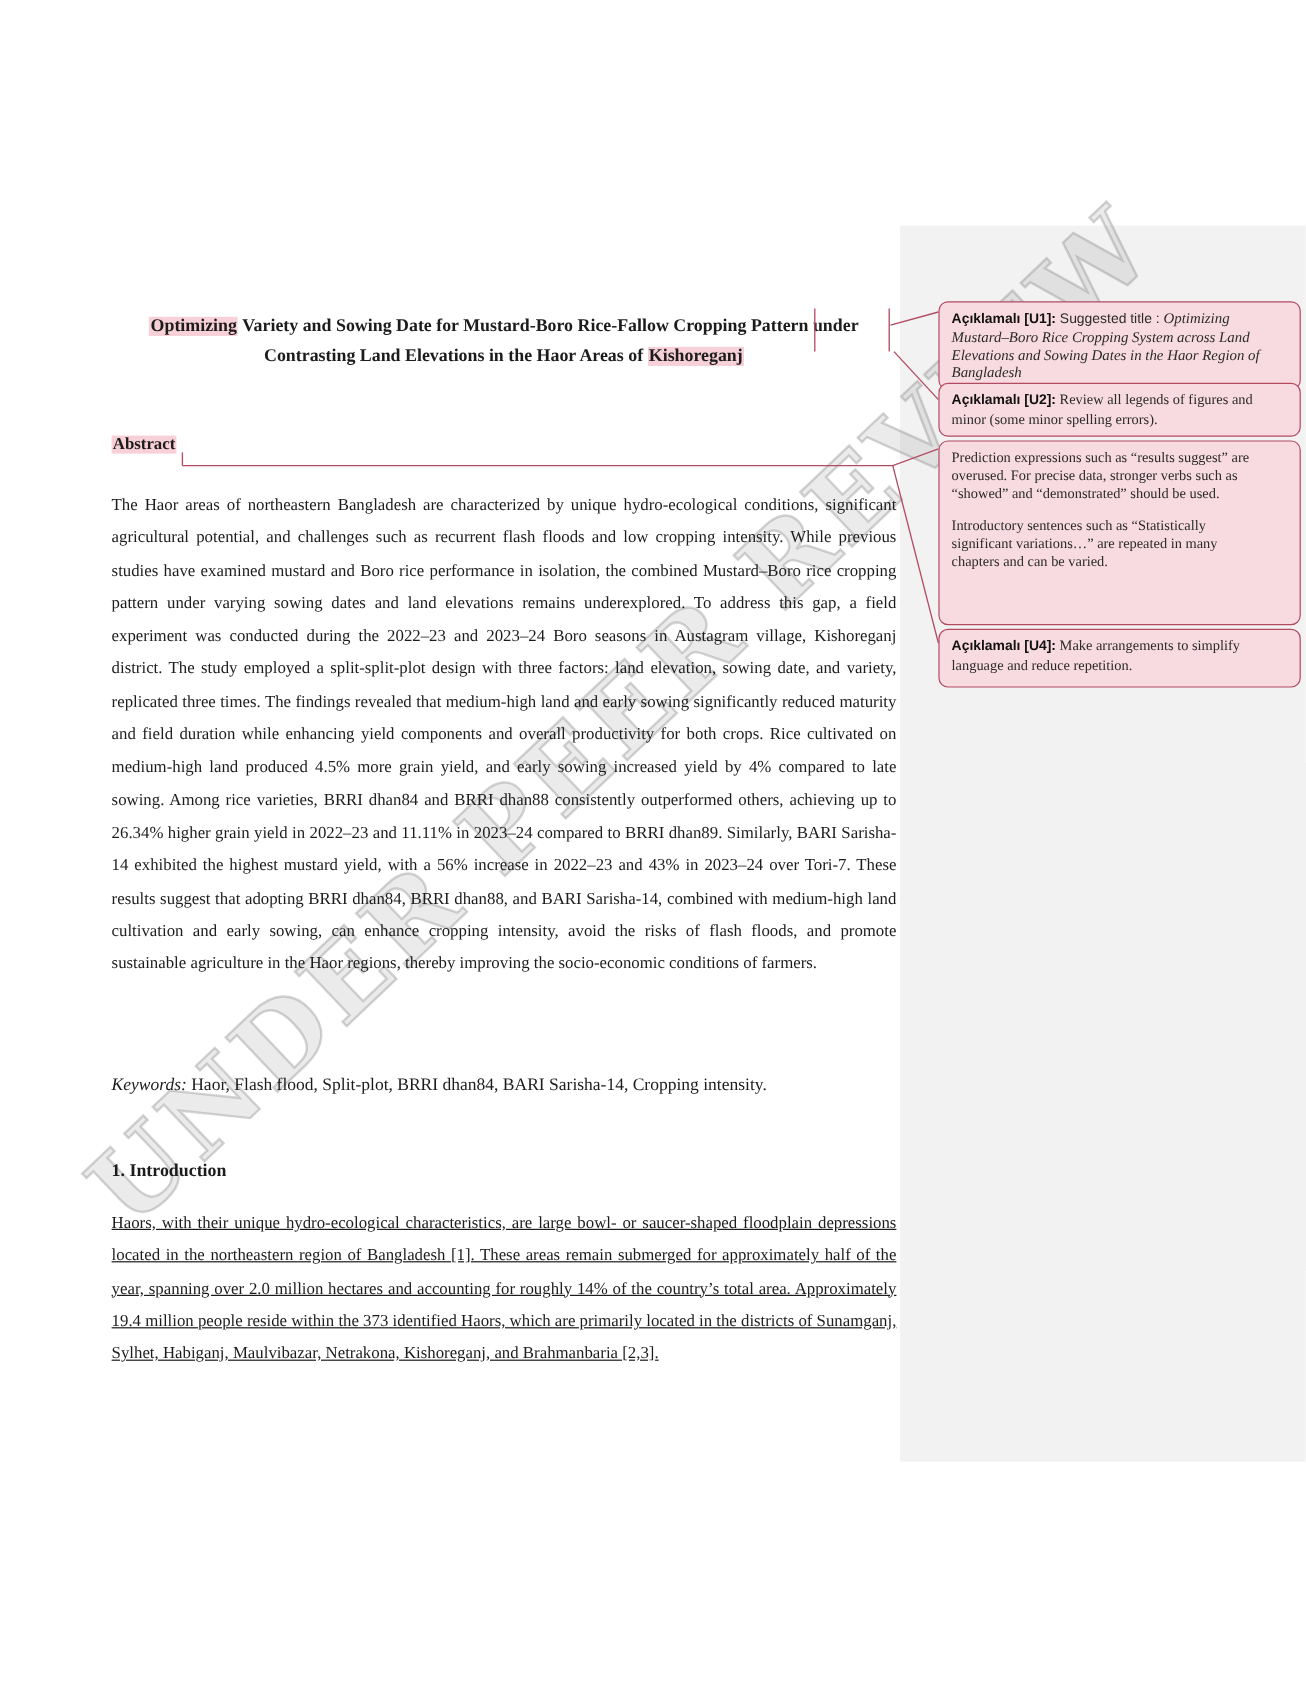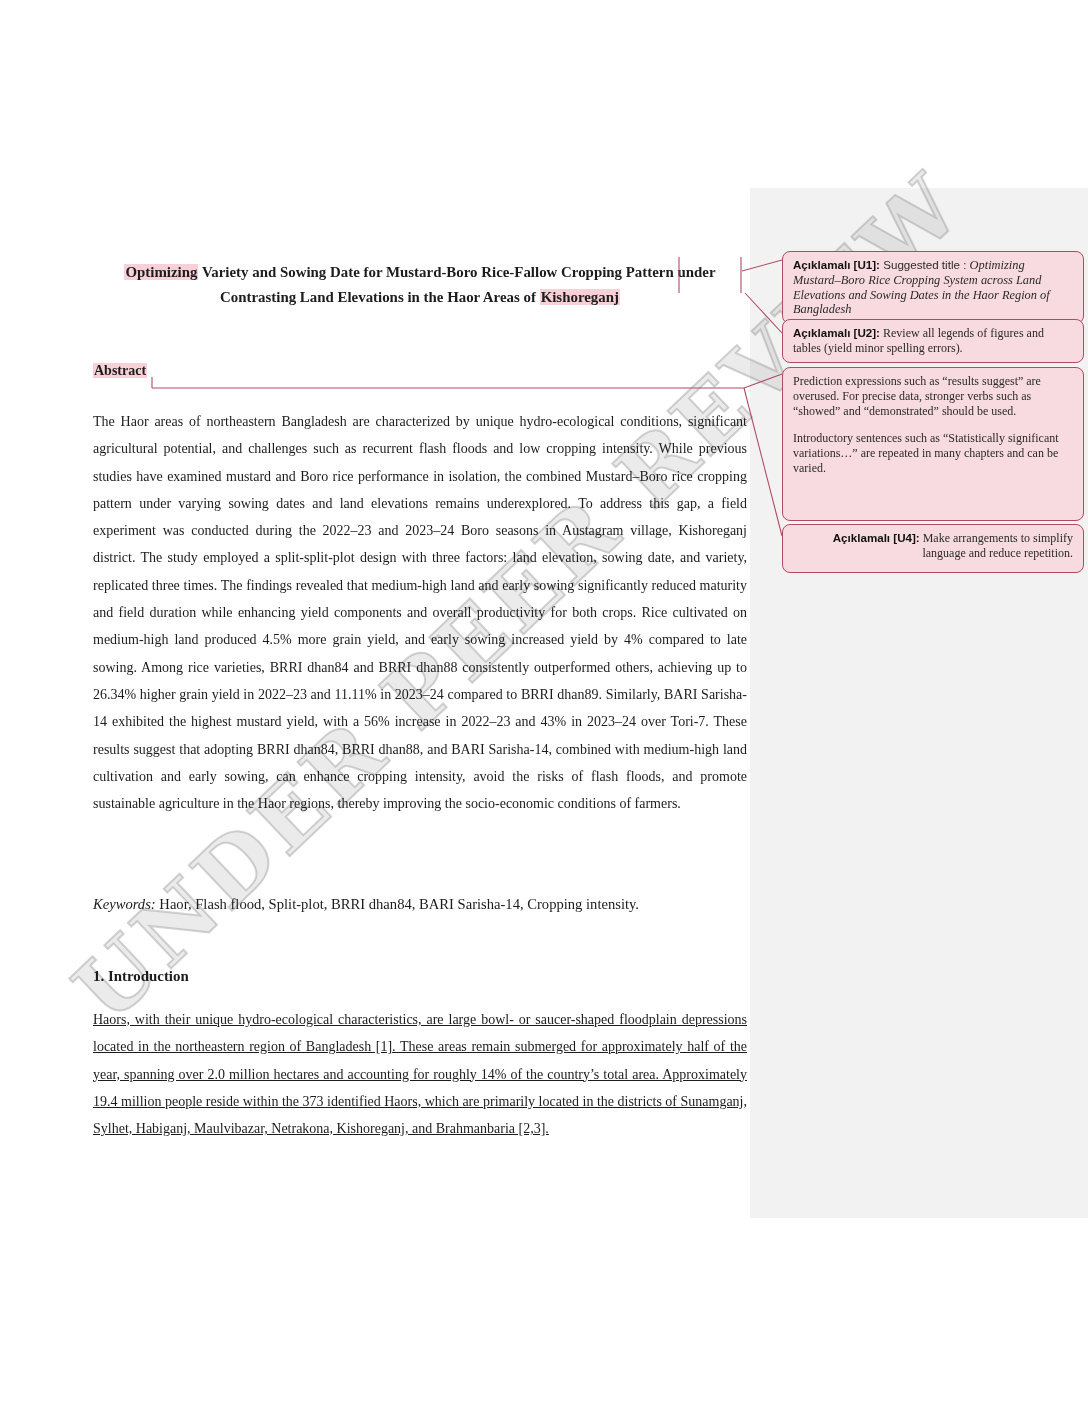--- a/index.html
+++ b/index.html
@@ -58,39 +58,39 @@
   .intro-para{top:992px;text-decoration:underline;}
   .connector-svg{
     position:absolute;left:0;top:0;width:1088px;height:1408px;
     z-index:3;pointer-events:none;
   }
   .comment-card{
     position:absolute;left:782px;width:302px;
     background:var(--comment-fill);
     border:1.6px solid var(--comment-border);
     border-radius:8px;
-    padding:6px 10px 6px 10px;
+    padding:6px 26px 6px 10px;
     font-size:12px;line-height:14.8px;color:#2a2a2a;
     z-index:4;
   }
   .comment-label{
     font-family:"Liberation Sans","DejaVu Sans",sans-serif;
     font-weight:700;font-size:11.6px;color:#111;
   }
   .comment-sans{
     font-family:"Liberation Sans","DejaVu Sans",sans-serif;
     font-size:11.6px;
   }
   .comment-italic{font-style:italic;font-size:12.4px;}
   .comment-card p{margin:0 0 13px 0;}
   .comment-card p:last-child{margin-bottom:0;}
   .card-u1{top:251px;min-height:64px;}
   .card-u2{top:319px;min-height:44px;}
   .card-u3{top:367px;min-height:154px;}
-  .card-u4{top:524px;min-height:49px;text-align:right;}
+  .card-u4{top:524px;min-height:49px;}
 </style>
 </head>
 <body>
 
 <div class="sidebar-bg"></div>
 
 <div class="watermark">UNDER PEER REVIEW</div>
 
 <svg class="connector-svg" viewBox="0 0 1088 1408" xmlns="http://www.w3.org/2000/svg">
   <g stroke="#b24b62" stroke-width="1.1" fill="none">
@@ -123,21 +123,21 @@
 
   <p class="body-para intro-para">Haors, with their unique hydro-ecological characteristics, are large bowl- or saucer-shaped floodplain depressions located in the northeastern region of Bangladesh [1]. These areas remain submerged for approximately half of the year, spanning over 2.0 million hectares and accounting for roughly 14% of the country’s total area. Approximately 19.4 million people reside within the 373 identified Haors, which are primarily located in the districts of Sunamganj, Sylhet, Habiganj, Maulvibazar, Netrakona, Kishoreganj, and Brahmanbaria [2,3].</p>
 
 </div>
 
 <div class="comment-card card-u1">
   <p><span class="comment-label">Açıklamalı [U1]:</span><span class="comment-sans"> Suggested title : </span><span class="comment-italic">Optimizing Mustard–Boro Rice Cropping System across Land Elevations and Sowing Dates in the Haor Region of Bangladesh</span></p>
 </div>
 
 <div class="comment-card card-u2">
-  <p><span class="comment-label">Açıklamalı [U2]:</span><span> Review all legends of figures and tables (yield minor spelling errors).</span></p>
+  <p><span class="comment-label">Açıklamalı [U2]:</span><span> Review all legends of figures and minor (some minor spelling errors).</span></p>
 </div>
 
 <div class="comment-card card-u3">
   <p>Prediction expressions such as “results suggest” are overused. For precise data, stronger verbs such as “showed” and “demonstrated” should be used.</p>
   <p>Introductory sentences such as “Statistically significant variations…” are repeated in many chapters and can be varied.</p>
 </div>
 
 <div class="comment-card card-u4">
   <p><span class="comment-label">Açıklamalı [U4]:</span><span> Make arrangements to simplify language and reduce repetition.</span></p>
 </div>

